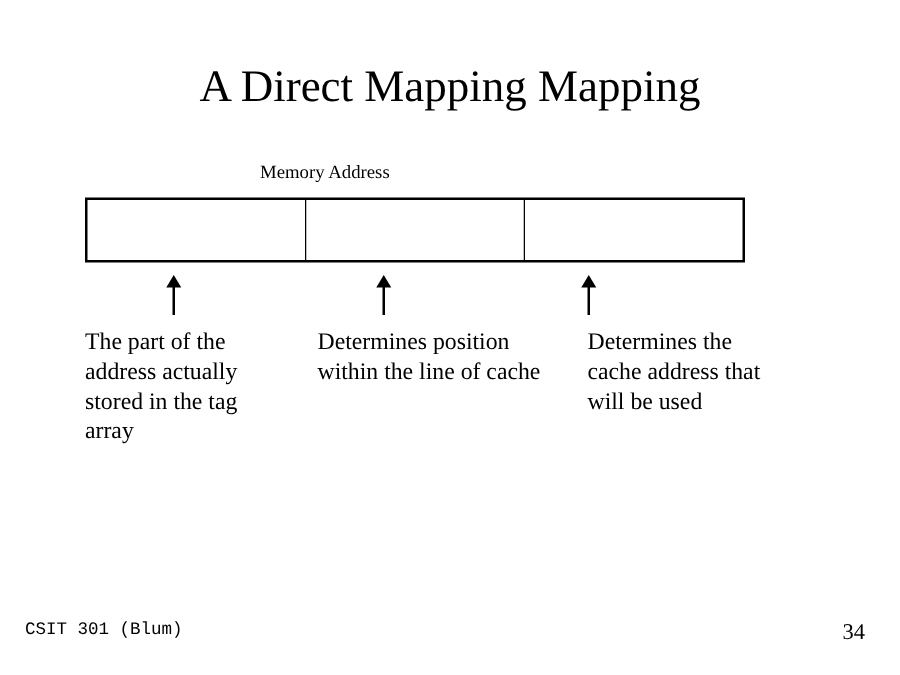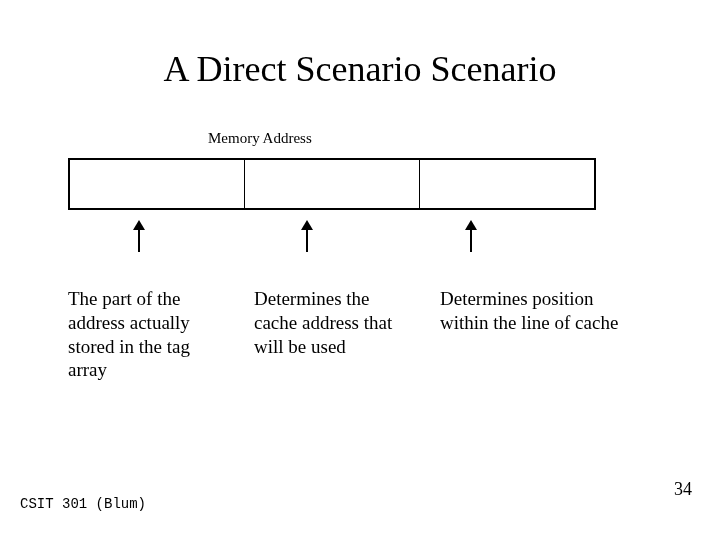--- a/index.html
+++ b/index.html
@@ -64,62 +64,61 @@
     .arrow1 { left: 70px; }
     .arrow2 { left: 238px; }
     .arrow3 { left: 402px; }
     .descs {
       position: absolute;
       top: 262px;
       left: 68px;
       width: 570px;
       display: flex;
       gap: 36px;
-      margin-top: 25px;
     }
     .desc {
       font-size: 19px;
       line-height: 1.25;
       width: 150px;
     }
     .desc3 { width: 180px; }
     .footer-left {
       position: absolute;
       bottom: 28px;
       left: 20px;
       font-size: 14px;
       font-family: Liberation Mono, monospace;
     }
     .footer-right {
       position: absolute;
-      bottom: 40px;
+      bottom: 24px;
       right: 28px;
       font-size: 18px;
       margin-top: 28px;
     }
   </style>
 </head>
 <body>
 
-<div class="title">A Direct Scenario Scenario</div>
+<div class="title">A Direct Mapping Mapping</div>
 
 <div class="subtitle">Memory Address</div>
 
 <div class="address-box">
   <div class="seg"></div>
   <div class="seg"></div>
   <div class="seg"></div>
 </div>
 
 <div class="arrows">
   <div class="arrow arrow1"></div>
   <div class="arrow arrow2"></div>
   <div class="arrow arrow3"></div>
 </div>
 
 <div class="descs">
   <div class="desc">The part of the address actually stored in the tag array</div>
+  <div class="desc desc3">Determines position within the line of cache</div>
   <div class="desc">Determines the cache address that will be used</div>
-  <div class="desc desc3">Determines position within the line of cache</div>
 </div>
 
 <div class="footer-left">CSIT 301 (Blum)</div>
 <div class="footer-right">34</div>
 
 </body></html>

